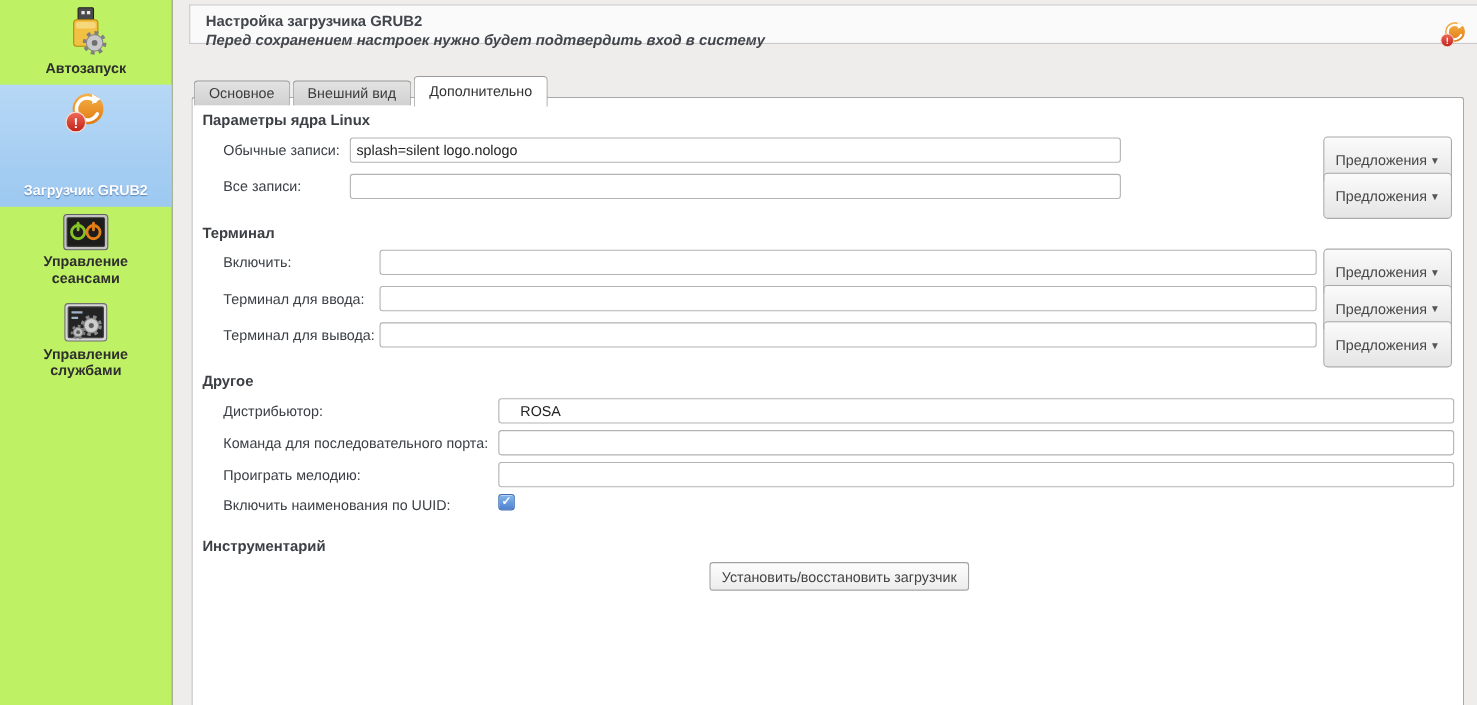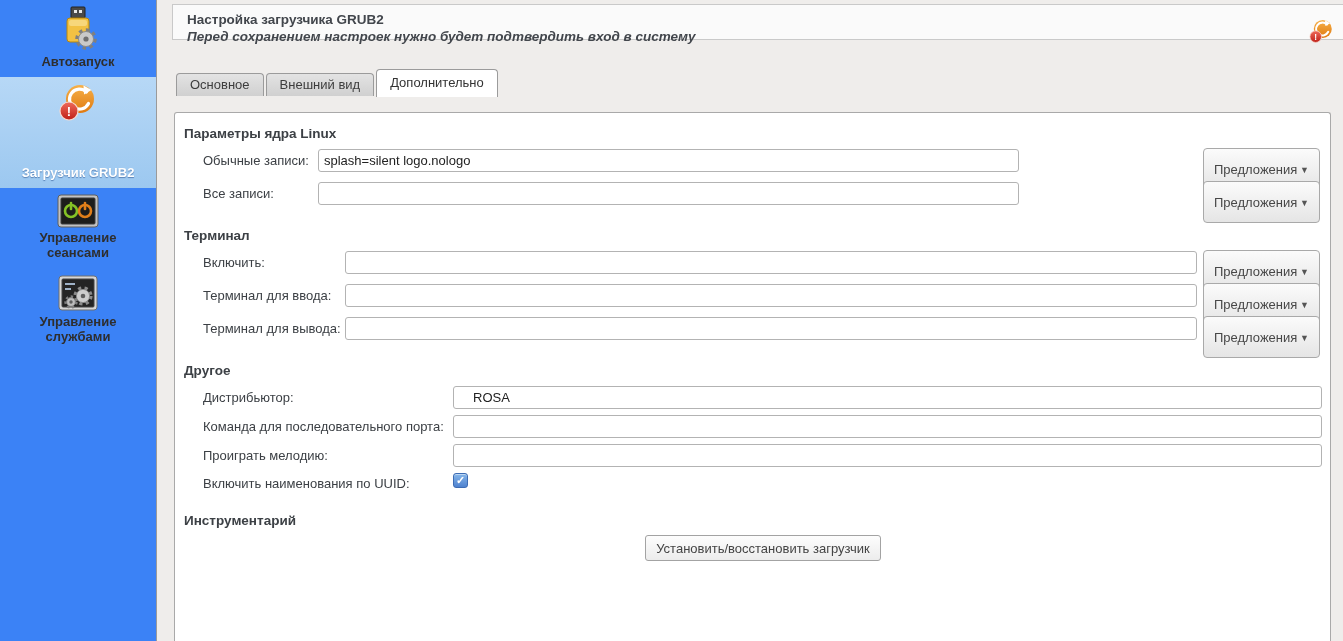--- a/index.html
+++ b/index.html
@@ -5,21 +5,21 @@
   html,body{margin:0;padding:0;}
   body{
     width:1343px;height:641px;position:relative;overflow:hidden;
     background:#efedeb;
     font-family:"Liberation Sans", sans-serif;
     -webkit-font-smoothing:antialiased;
   }
   
   .sidebar{
     position:absolute;left:0;top:0;width:157px;height:641px;
-    background:#3b82f6;border-right:1px solid #9a9a9a;box-sizing:border-box;
+    background:#bef264;border-right:1px solid #9a9a9a;box-sizing:border-box;
   }
   .sb-item{
     text-align:center;padding:6px 2px 8px;cursor:pointer;
   }
   .sb-item .sb-icon{display:flex;justify-content:center;align-items:center;}
   .sb-label{
     font-size:13px;font-weight:bold;color:#2e2e2e;line-height:15px;
     padding:2px 6px 0;
   }
   .sb-item.selected{
@@ -50,21 +50,21 @@
     box-sizing:border-box;height:23px;line-height:21px;padding:0 13px;
     background:linear-gradient(#e3e3e3,#d0d0d0);
     border:1px solid #9b9b9b;border-bottom:none;border-radius:4px 4px 0 0;
     margin-right:2px;margin-bottom:1px;font-size:13px;color:#3d3d3d;cursor:pointer;
   }
   .tab.active{
     height:28px;line-height:26px;margin-bottom:0;background:#ffffff;z-index:6;color:#333;
   }
   
   .panel{
-    position:absolute;left:174px;top:112px;width:1157px;bottom:0;
+    position:absolute;left:174px;top:88px;width:1157px;bottom:0;
     background:#ffffff;border:1px solid #a9a9a9;border-bottom:none;
     border-radius:3px 3px 0 0;box-sizing:border-box;z-index:1;
   }
   .section-title{
     position:absolute;left:9px;font-size:13.5px;font-weight:bold;color:#3c4045;white-space:nowrap;
   }
   .row{position:absolute;left:0;right:0;height:26px;}
   .flabel{
     position:absolute;left:28px;top:4px;font-size:13px;color:#3c4045;white-space:nowrap;
   }

